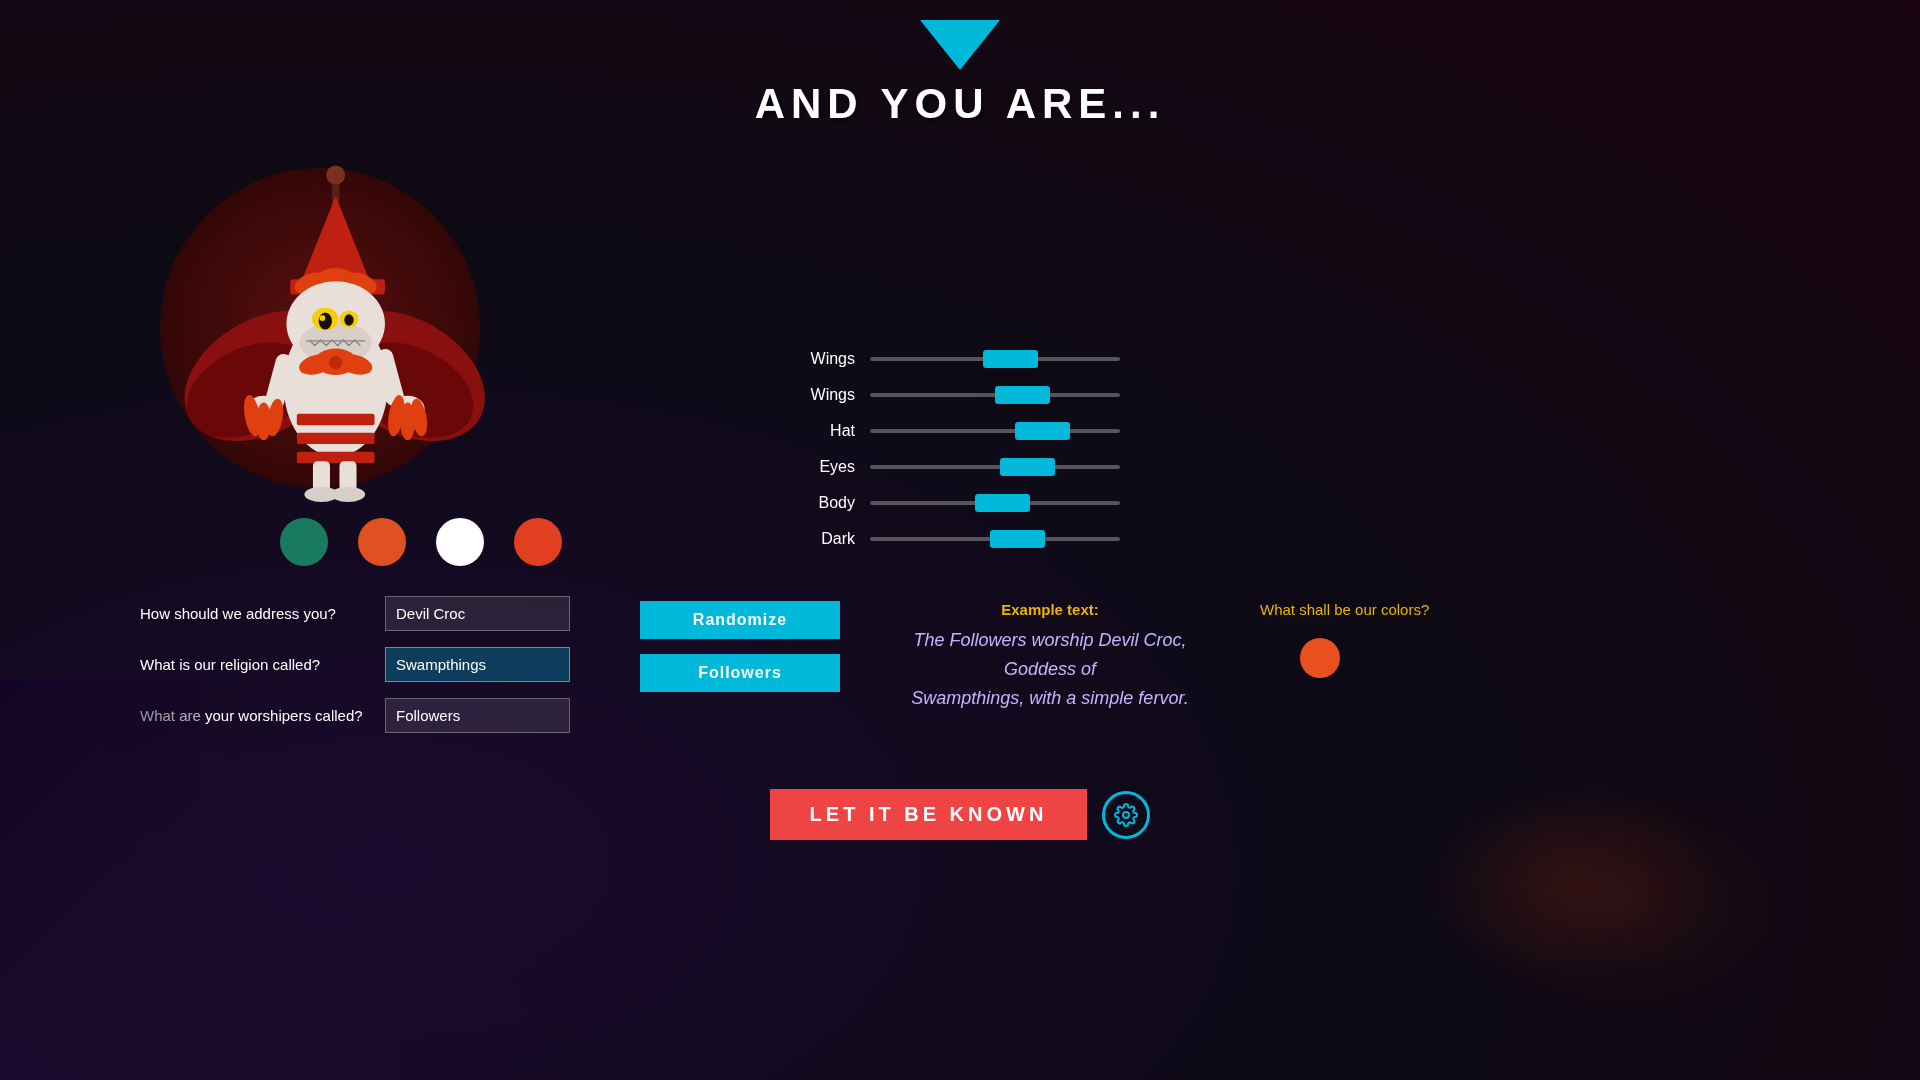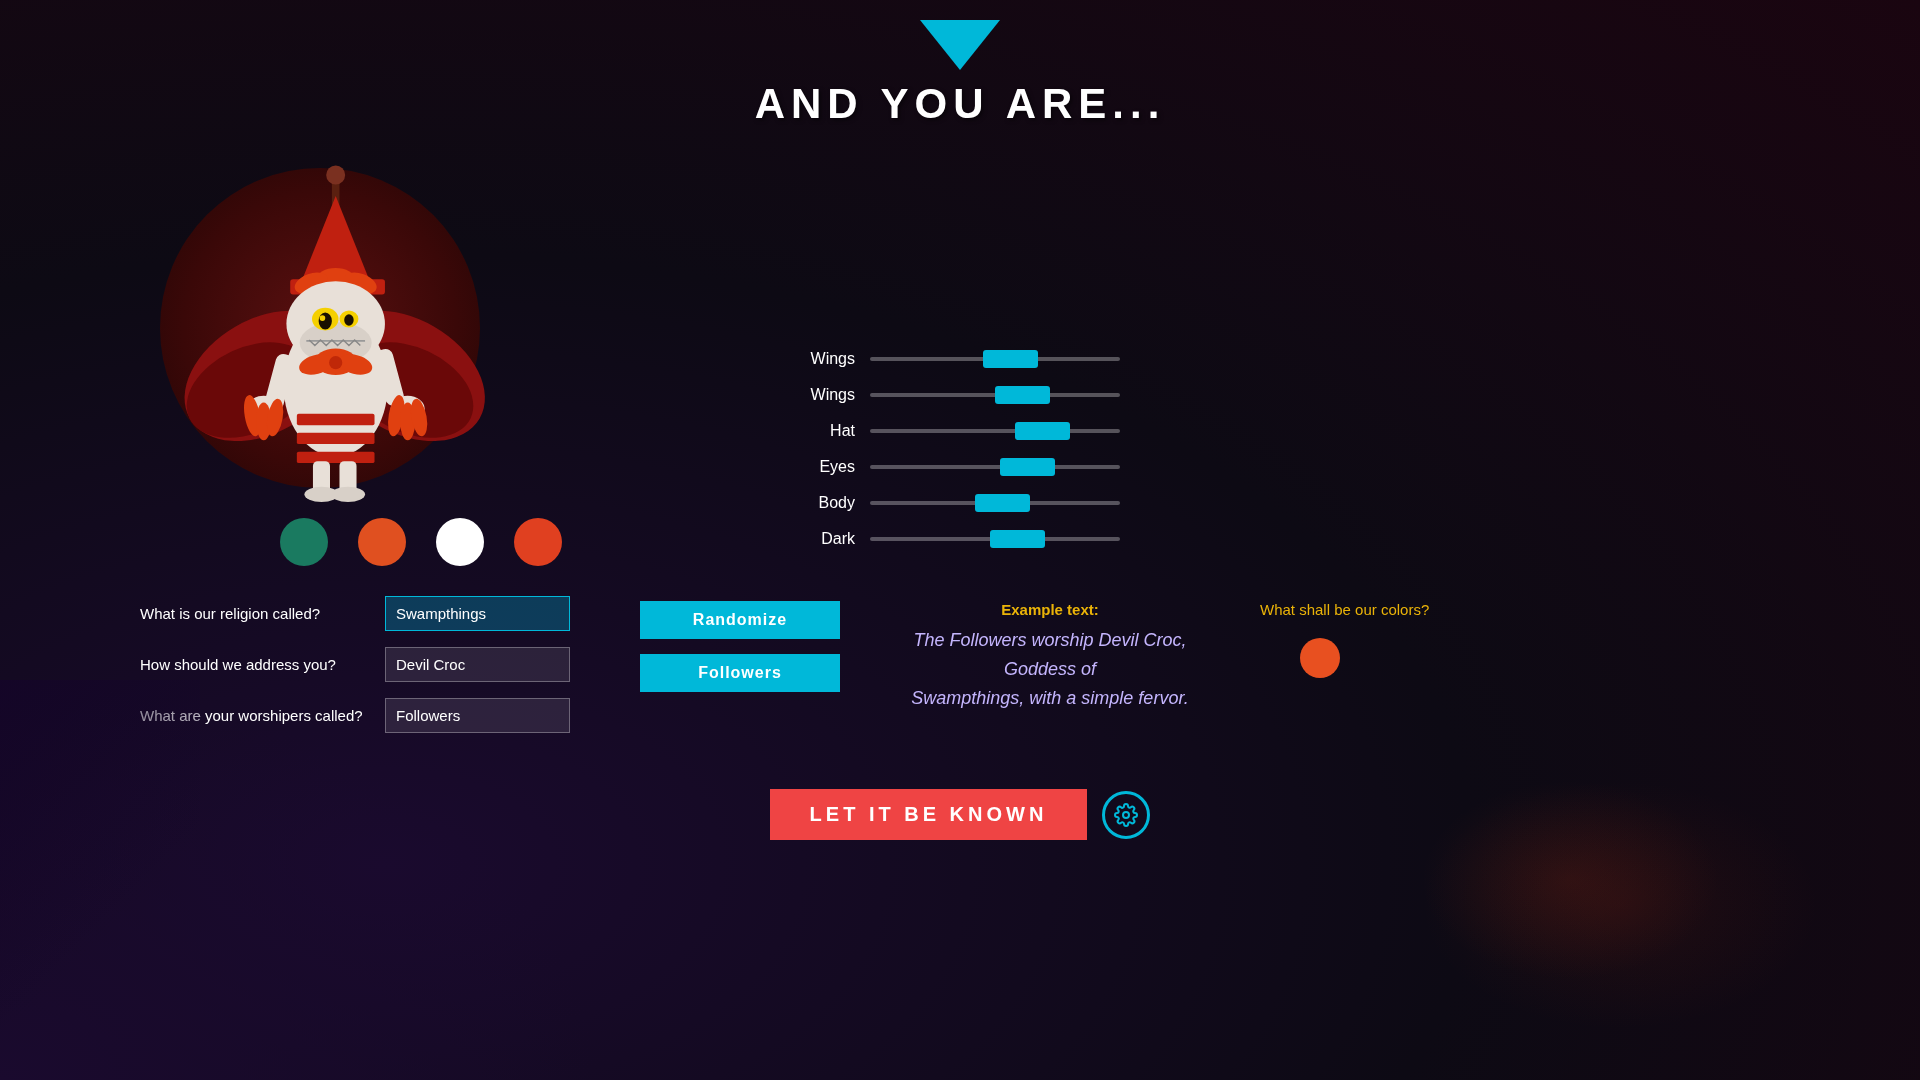--- a/index.html
+++ b/index.html
@@ -498,26 +498,26 @@
         </div>
       </div>
     </div>
 
   </div>
 
   <div class="bottom-section">
 
     <div class="form-section">
       <div class="form-row">
+        <label class="form-label">How should we address you?</label>
+        <input class="form-input" type="text" value="Devil Croc" style="">
+      </div>
+      <div class="form-row">
         <label class="form-label">What is our religion called?</label>
         <input class="form-input active" type="text" value="Swampthings" style="">
-      </div>
-      <div class="form-row">
-        <label class="form-label">How should we address you?</label>
-        <input class="form-input" type="text" value="Devil Croc" style="">
       </div>
       <div class="form-row">
         <label class="form-label">What are your worshipers called?</label>
         <input class="form-input" type="text" value="Followers" style="">
       </div>
     </div>
 
     <div class="buttons-section">
       <button class="btn-cyan">Randomize</button>
       <button class="btn-cyan">Followers</button>

